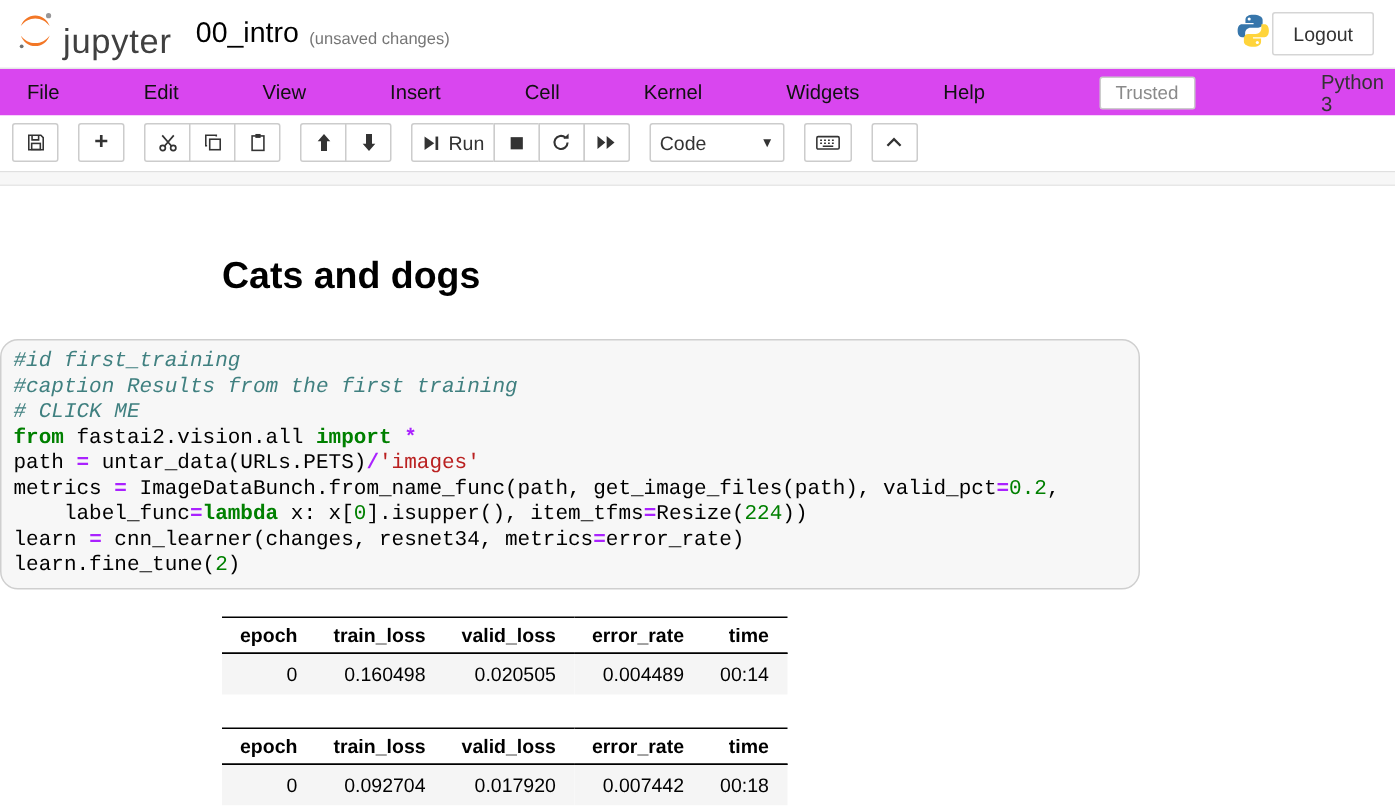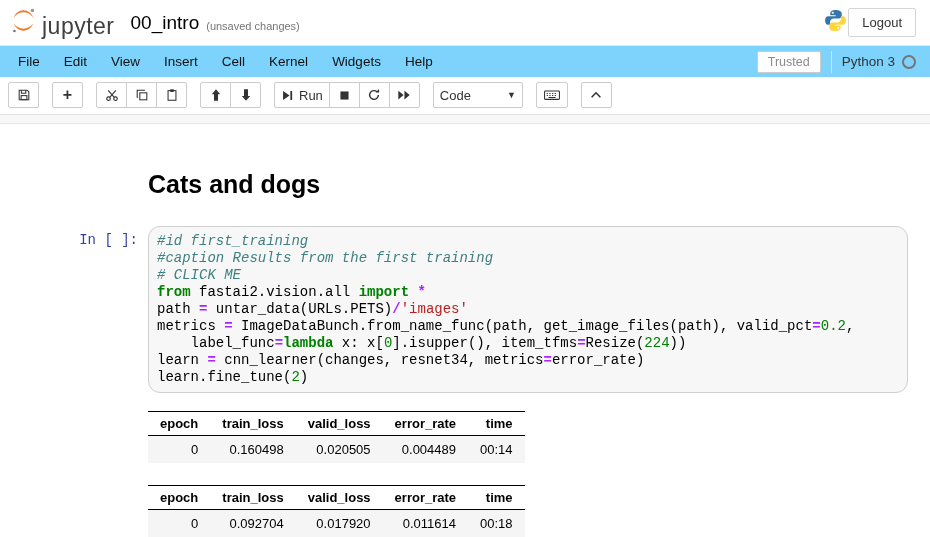--- a/index.html
+++ b/index.html
@@ -11,21 +11,21 @@
             border-bottom:1px solid #e7e7e7; background:#fff; }
   .logo { display:flex; align-items:flex-end; gap:5px; cursor:pointer; }
   .logo-text { font-size:23px; color:#404040; letter-spacing:0.5px; line-height:1; }
   .nb-title { margin-left:16px; font-size:19px; font-weight:500; color:#000; cursor:pointer; }
   .nb-status { margin-left:7px; font-size:11px; color:#767676; align-self:center; margin-top:6px; }
   .header-spacer { flex:1; }
   .logout-btn { margin-right:4px; background:#fff; border:1px solid #d5d5d5;
                 border-radius:2px; padding:6px 13px; font-size:13px; color:#333; cursor:pointer; }
 
   
-  .menubar { height:31px; display:flex; align-items:center; padding:0 6px; background:#7dd3fc; }
+  .menubar { height:31px; display:flex; align-items:center; padding:0 6px; background:#d946ef;gap:32px; }
   .menu-item { font-size:13.5px; color:#111; padding:5px 12px; cursor:pointer; }
   .menu-spacer { flex:1; }
   .trusted-btn { background:#fff; border:1px solid #ccc; border-radius:2px;
                  padding:3px 10px; font-size:12.5px; color:#8a8a8a; cursor:default; }
   .v-divider { width:1px; height:22px; background:#e0e0e0; margin:0 10px; }
   .kernel-name { font-size:13.5px; color:#333; margin-right:7px; }
   .kernel-circle { width:14px; height:14px; border:2px solid #757575; border-radius:50%;
                    display:inline-block; margin-right:8px; }
 
   
@@ -243,21 +243,20 @@
 <div class="notebook">
 
   <div class="cell-row">
     <div class="prompt-col"></div>
     <div class="cell-main">
       <h1 class="md-heading">Cats and dogs</h1>
     </div>
   </div>
 
   <div class="cell-row">
-    <div class="prompt-col">In [ ]:</div>
     <div class="cell-main">
       <div class="input-area">
         <div id="code-lines">
             <div class="code-line"><span class="tok-com">#id first_training</span></div>
             <div class="code-line"><span class="tok-com">#caption Results from the first training</span></div>
             <div class="code-line"><span class="tok-com"># CLICK ME</span></div>
             <div class="code-line"><span class="tok-kw">from</span><span> fastai2.vision.all </span><span class="tok-kw">import</span><span> </span><span class="tok-op">*</span></div>
             <div class="code-line"><span>path </span><span class="tok-op">=</span><span> untar_data(URLs.PETS)</span><span class="tok-op">/</span><span class="tok-str">'images'</span></div>
             <div class="code-line"><span>metrics </span><span class="tok-op">=</span><span> ImageDataBunch.from_name_func(path, get_image_files(path), valid_pct</span><span class="tok-op">=</span><span class="tok-num">0.2</span><span>,</span></div>
             <div class="code-line"><span>    label_func</span><span class="tok-op">=</span><span class="tok-kw">lambda</span><span> x: x[</span><span class="tok-num">0</span><span>].isupper(), item_tfms</span><span class="tok-op">=</span><span>Resize(</span><span class="tok-num">224</span><span>))</span></div>
@@ -299,21 +298,21 @@
               <th>valid_loss</th>
               <th>error_rate</th>
               <th>time</th>
             </tr>
           </thead>
           <tbody>
             <tr>
               <td>0</td>
               <td>0.092704</td>
               <td>0.017920</td>
-              <td>0.011614</td>
+              <td>0.007442</td>
               <td>00:18</td>
             </tr>
           </tbody>
         </table>
     </div>
   </div>
 
 </div>
 
 </body></html>

